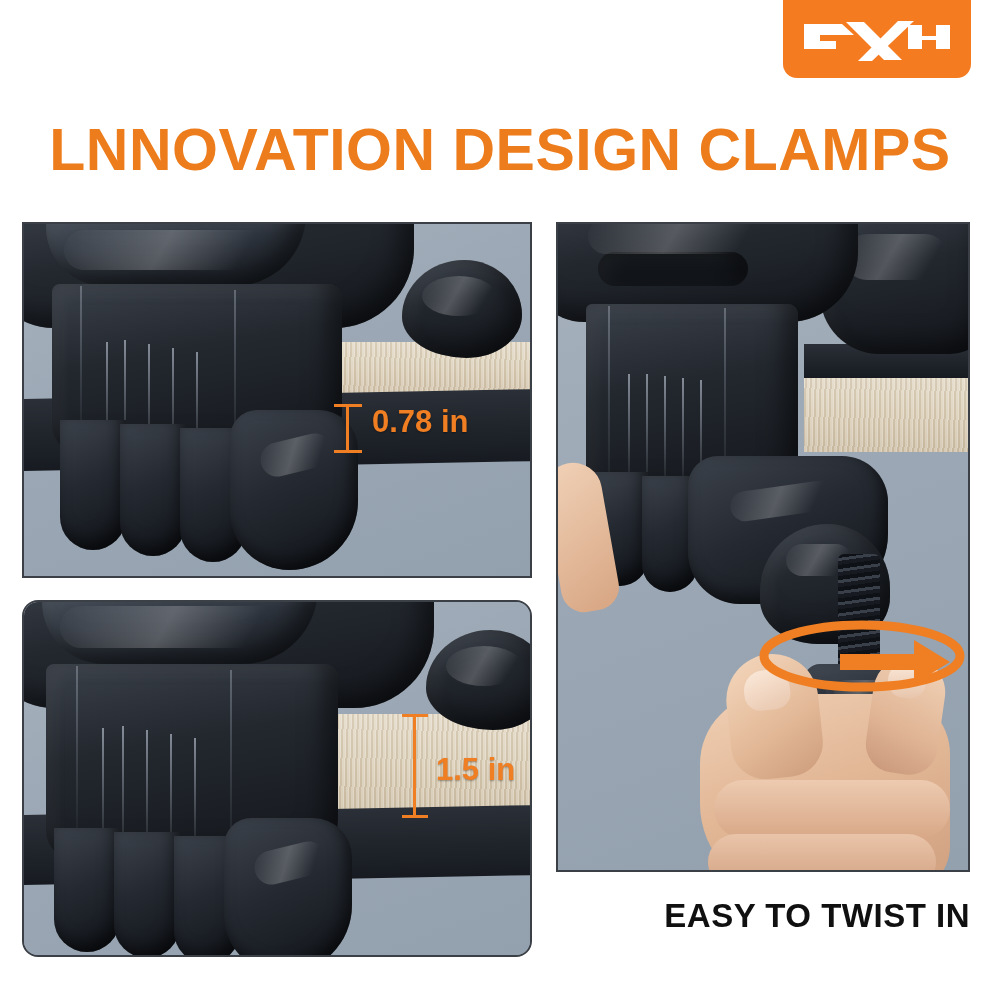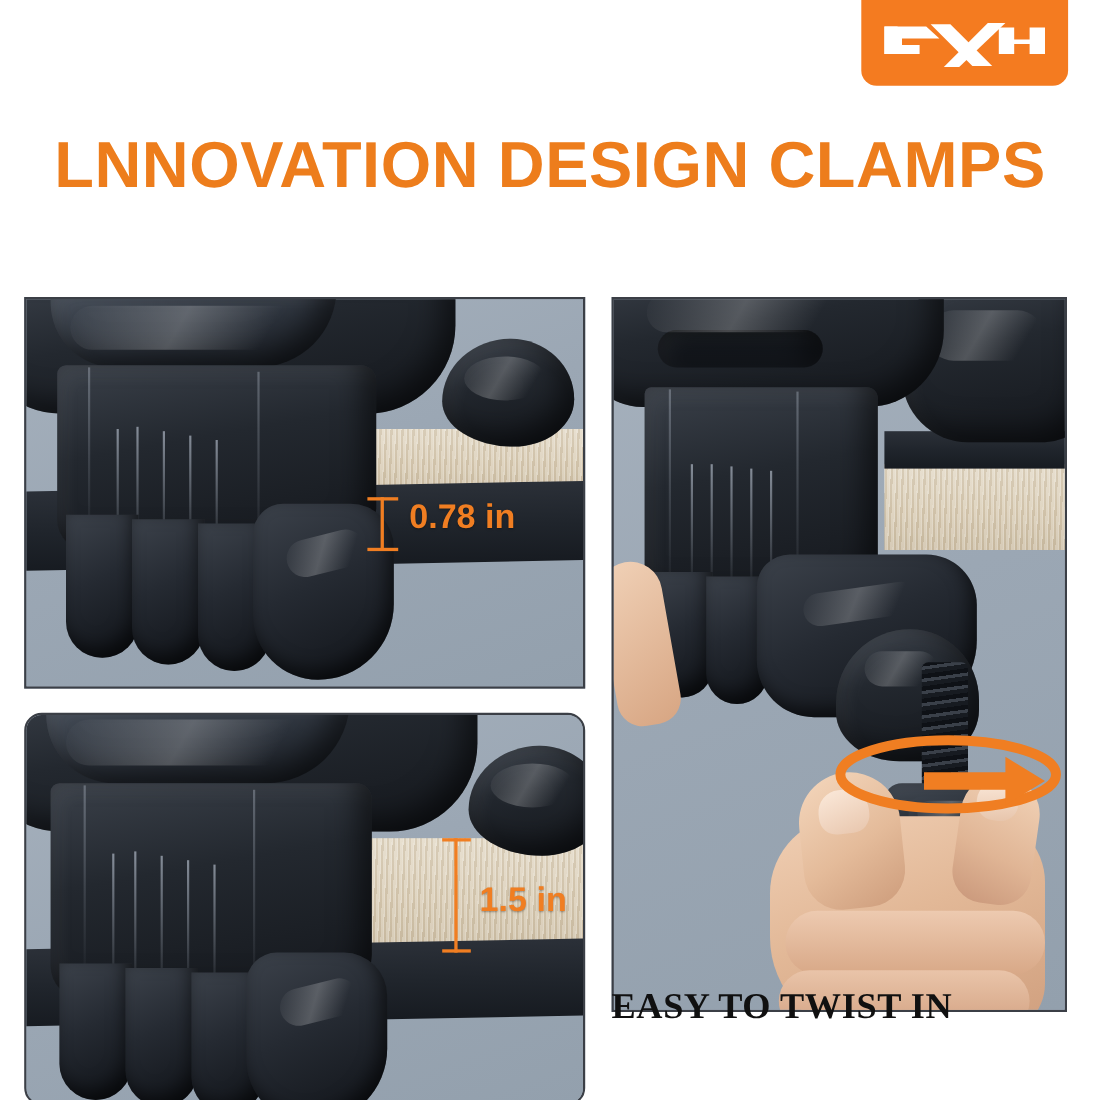--- a/index.html
+++ b/index.html
@@ -48,21 +48,20 @@
     font-family: "Liberation Sans", sans-serif;
   }
 
   
   .panel {
     position: absolute;
     border: 2px solid #3b3f46;
     box-sizing: border-box;
     overflow: hidden;
     background: #9fabb8;
-    margin-top: 48px;
   }
   #panel-topleft    { left: 22px;  top: 222px; width: 510px; height: 356px; }
   #panel-bottomleft { left: 22px;  top: 600px; width: 510px; height: 357px; border-radius: 16px; }
   #panel-right      { left: 556px; top: 222px; width: 414px; height: 650px; }
 
   
   .photo {
     position: absolute;
     inset: 0;
     background: linear-gradient(160deg, #a6b1bd 0%, #9ba7b4 45%, #93a0ad 100%);
@@ -128,27 +127,27 @@
 
   
   .rot-arrow { position: absolute; }
 
   
   .caption {
     position: absolute;
     left: 556px;
     top: 897px;
     width: 414px;
-    text-align: left;
+    text-align: right;
     color: #101010;
     font-size: 33px;
     font-weight: bold;
     letter-spacing: 0.5px;
     white-space: nowrap;
-    font-family: Liberation Serif, serif;
+    font-family: Liberation Sans, sans-serif;
   }
 </style>
 </head>
 <body>
 
 <div class="logo-badge">
   <svg width="150" height="46" viewBox="0 0 150 46">
 
     <path d="M2 8 H40 L52 19 H18 L18 25 H34 L34 33 H2 Z" fill="#ffffff"></path>
     <path d="M2 8 H14 V33 H2 Z" fill="#ffffff"></path>

